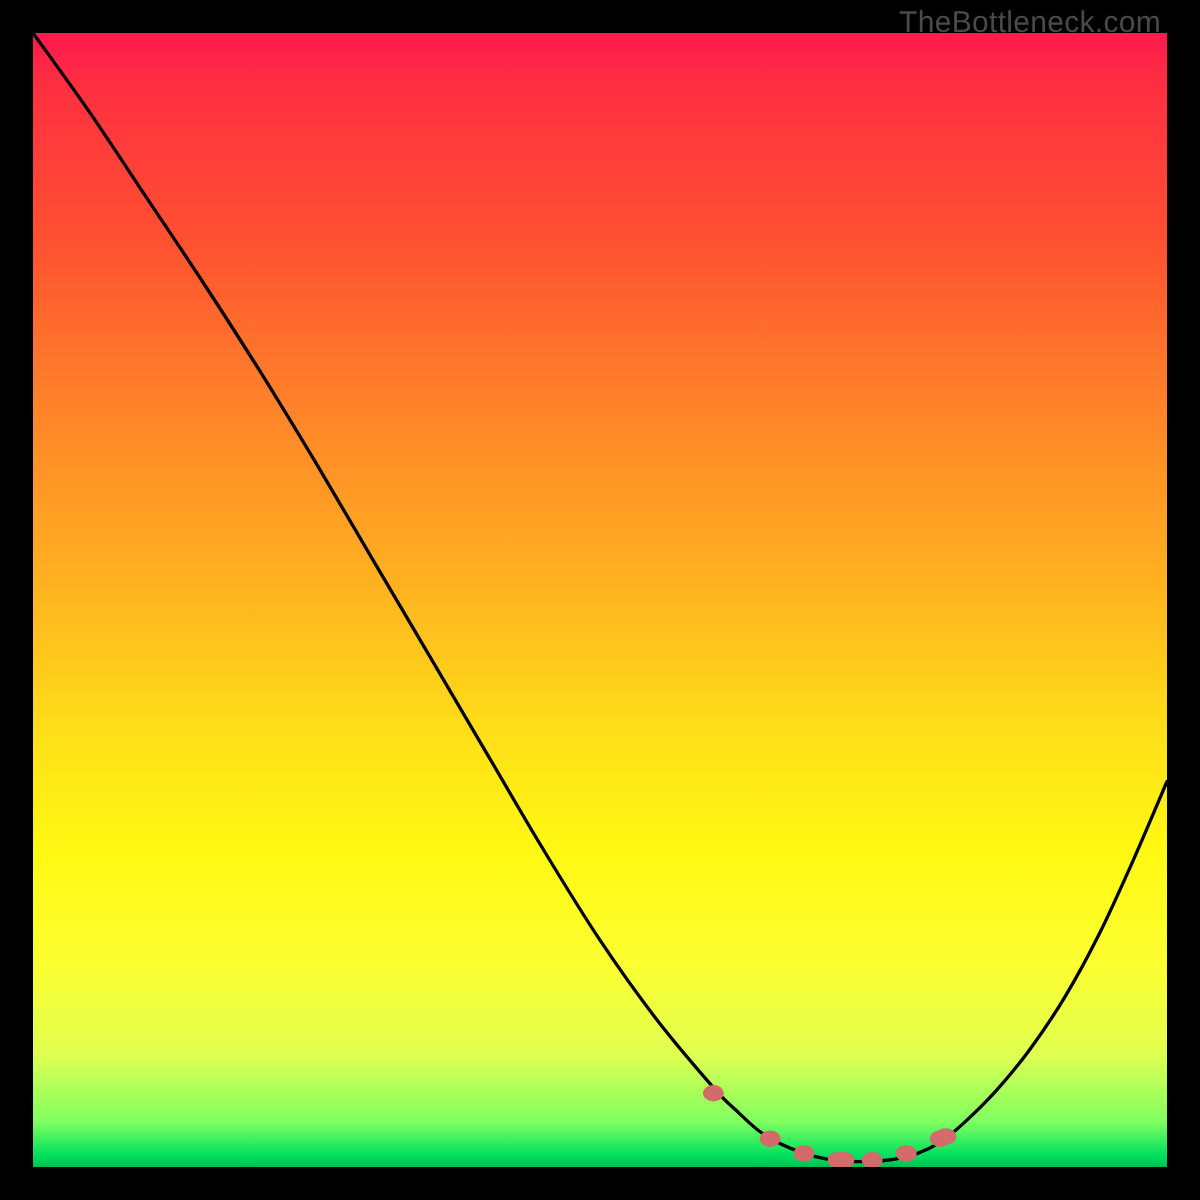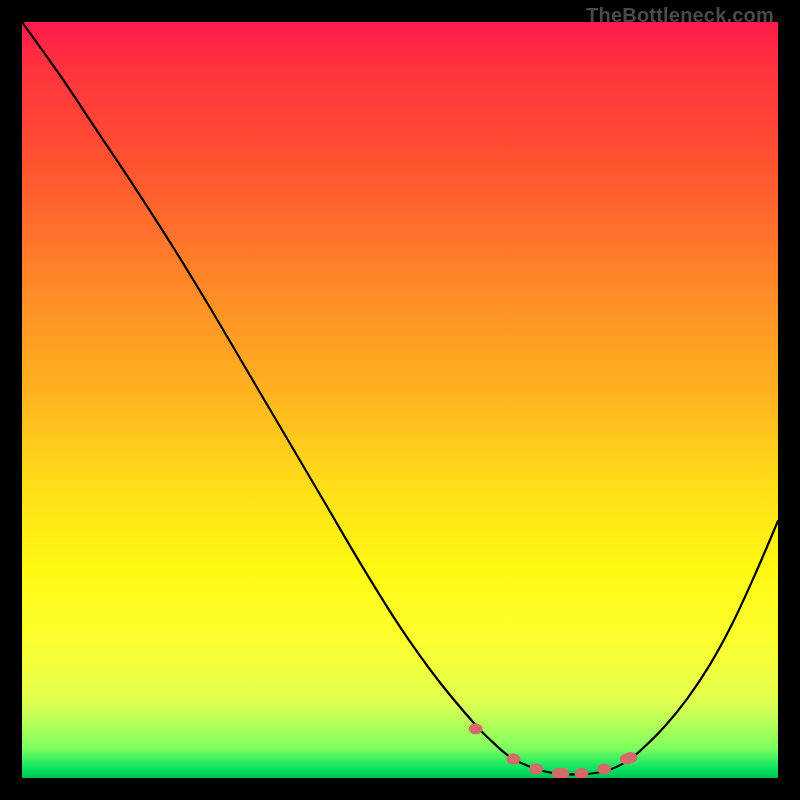--- a/index.html
+++ b/index.html
@@ -21,21 +21,21 @@
       #e0ff50 90%,
       #80ff60 96%,
       #00e060 99%,
       #00c050 100%);
   }
   .watermark {
     position: absolute;
     top: 4px; right: 26px;
     font-family: Arial, Helvetica, sans-serif;
     font-size: 20px;
-    font-weight: 700;
+    font-weight: 400;
     color: #4a4a4a;
     letter-spacing: 0.2px;
   }
   svg.curve {
     position: absolute;
     left: 22px; top: 22px;
     width: 756px; height: 756px;
   }
 </style>
 </head>

